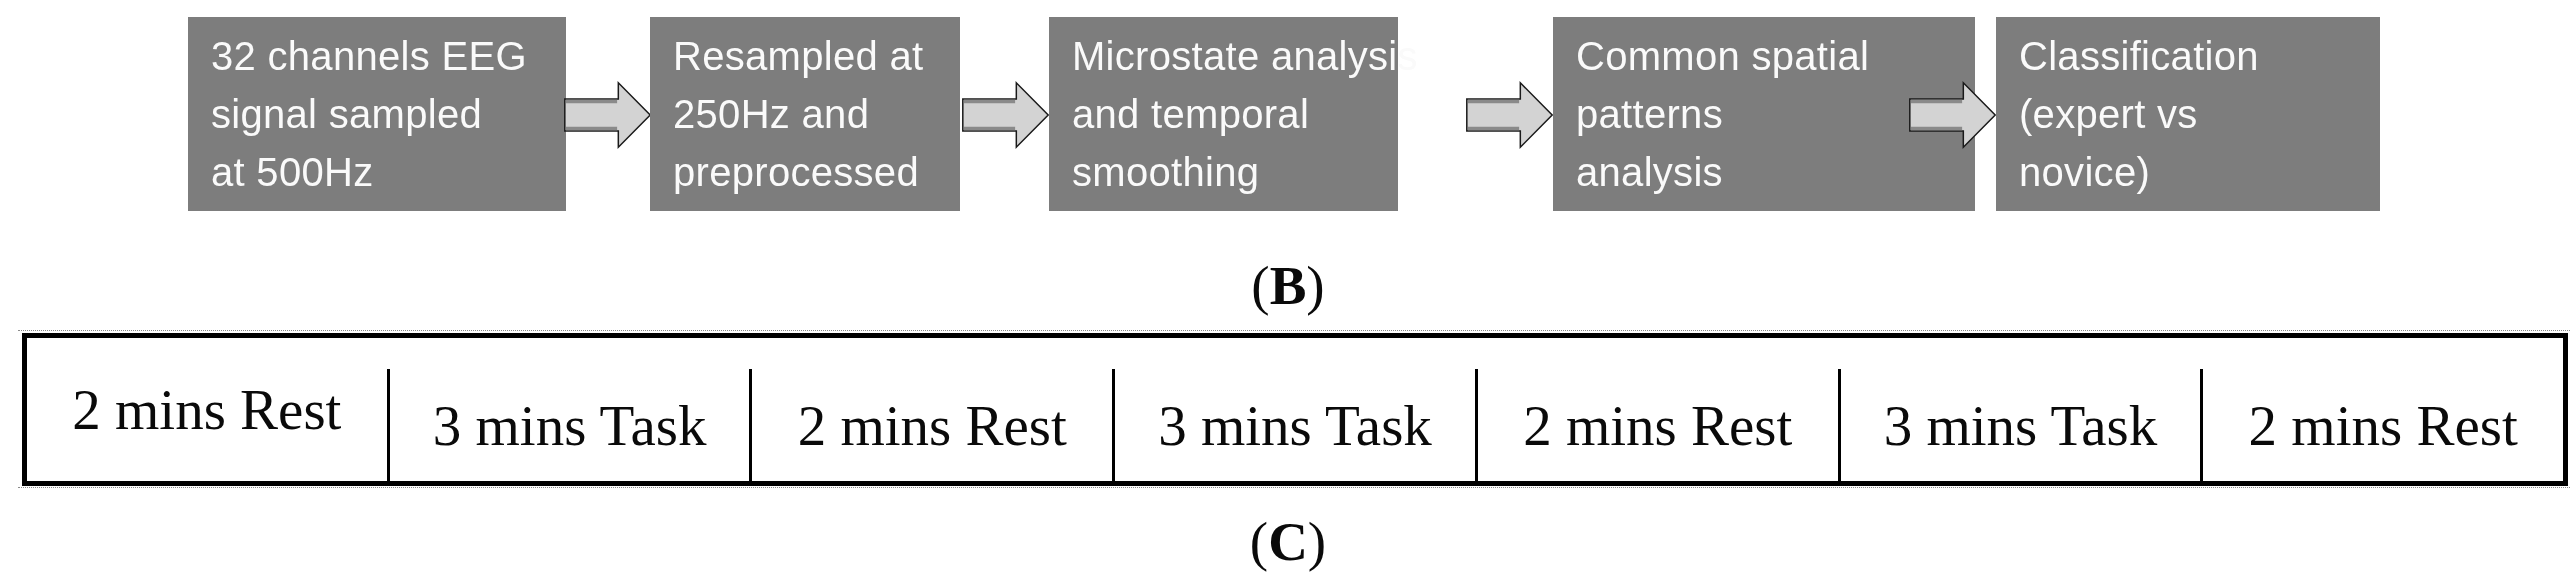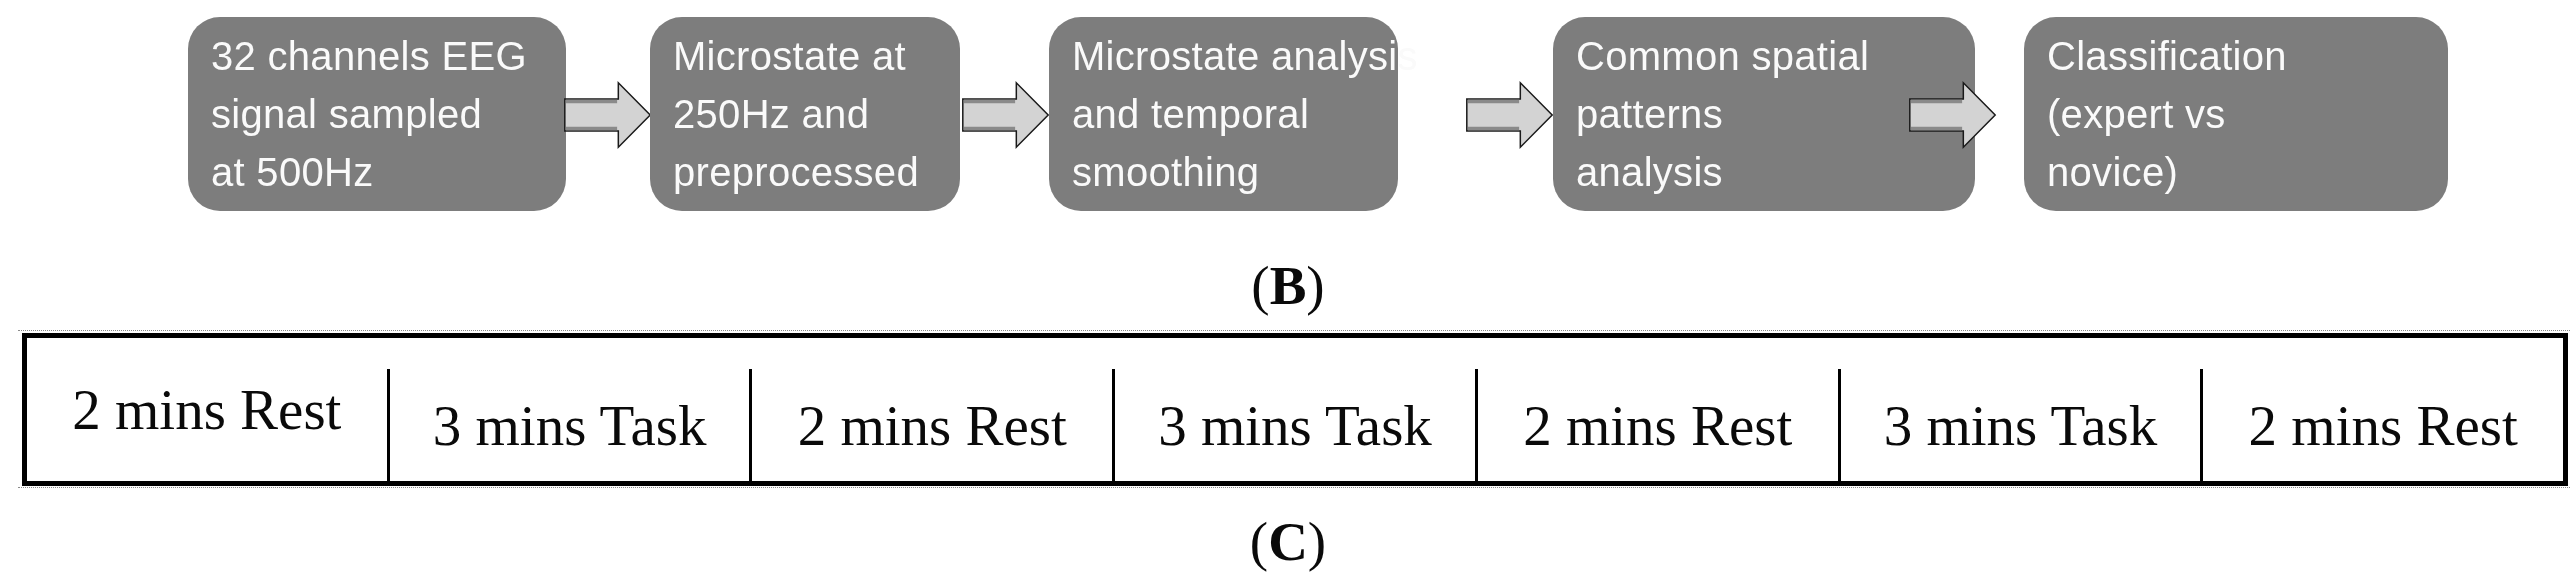--- a/index.html
+++ b/index.html
@@ -21,21 +21,20 @@
     color: var(--box-text, #fafafa);
     display: flex;
     flex-direction: column;
     justify-content: center;
     box-sizing: border-box;
     padding-left: 23px;
     font-size: 40px;
     line-height: 58px;
     white-space: pre;
     letter-spacing: 0.3px;
-    border-radius: 32px;
   }
   .flow-arrow {
     position: absolute;
     top: 81px;
     width: 89px;
     height: 68px;
   }
 
   
   .panel-label {
@@ -91,21 +90,21 @@
     <div class="flow-box" style="left:188px;  width:378px;">32 channels EEG
 signal sampled
 at 500Hz</div>
 
     <svg class="flow-arrow" style="left:563px;" viewBox="0 0 148 113">
       <polygon points="3,30 92,30 92,3 145,56.5 92,110 92,83 3,83" fill="#d3d3d3" stroke="#1a1a1a" stroke-width="2.5" class="arrow-shape"></polygon>
       <line x1="5" y1="34" x2="90" y2="34" stroke="#8a8a8a" stroke-width="6" class="arrow-shadow-line"></line>
       <line x1="5" y1="79" x2="90" y2="79" stroke="#8a8a8a" stroke-width="6" class="arrow-shadow-line"></line>
     </svg>
 
-    <div class="flow-box" style="left:650px; width:310px;">Microstate at
+    <div class="flow-box" style="left:650px; width:310px;">Resampled at
 250Hz and
 preprocessed</div>
 
     <svg class="flow-arrow" style="left:961px;" viewBox="0 0 148 113">
       <polygon points="3,30 92,30 92,3 145,56.5 92,110 92,83 3,83" fill="#d3d3d3" stroke="#1a1a1a" stroke-width="2.5" class="arrow-shape"></polygon>
       <line x1="5" y1="34" x2="90" y2="34" stroke="#8a8a8a" stroke-width="6" class="arrow-shadow-line"></line>
       <line x1="5" y1="79" x2="90" y2="79" stroke="#8a8a8a" stroke-width="6" class="arrow-shadow-line"></line>
     </svg>
 
     <div class="flow-box" style="left:1049px; width:349px;">Microstate analysis
@@ -121,21 +120,21 @@
     <div class="flow-box" style="left:1553px; width:422px;">Common spatial
 patterns
 analysis</div>
 
     <svg class="flow-arrow" style="left:1908px;" viewBox="0 0 148 113">
       <polygon points="3,30 92,30 92,3 145,56.5 92,110 92,83 3,83" fill="#d3d3d3" stroke="#1a1a1a" stroke-width="2.5" class="arrow-shape"></polygon>
       <line x1="5" y1="34" x2="90" y2="34" stroke="#8a8a8a" stroke-width="6" class="arrow-shadow-line"></line>
       <line x1="5" y1="79" x2="90" y2="79" stroke="#8a8a8a" stroke-width="6" class="arrow-shadow-line"></line>
     </svg>
 
-    <div class="flow-box" style="left:1996px; width:424px;margin-left:28px;">Classification
+    <div class="flow-box" style="left:1996px; width:384px;">Classification
 (expert vs
 novice)</div>
   </div>
 
   <div class="panel-label" style="top:258px;">
     <span class="paren">(</span><span class="letter">B</span><span class="paren">)</span>
   </div>
 
   <div class="halo" style="top:330px;"></div>
 

